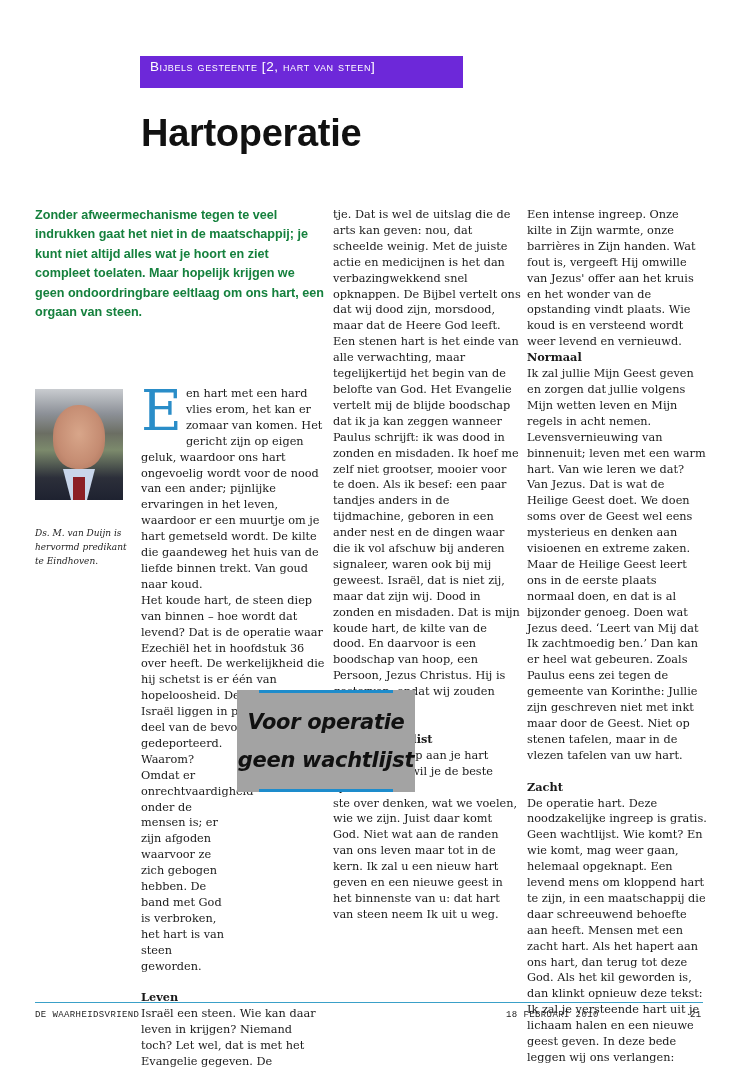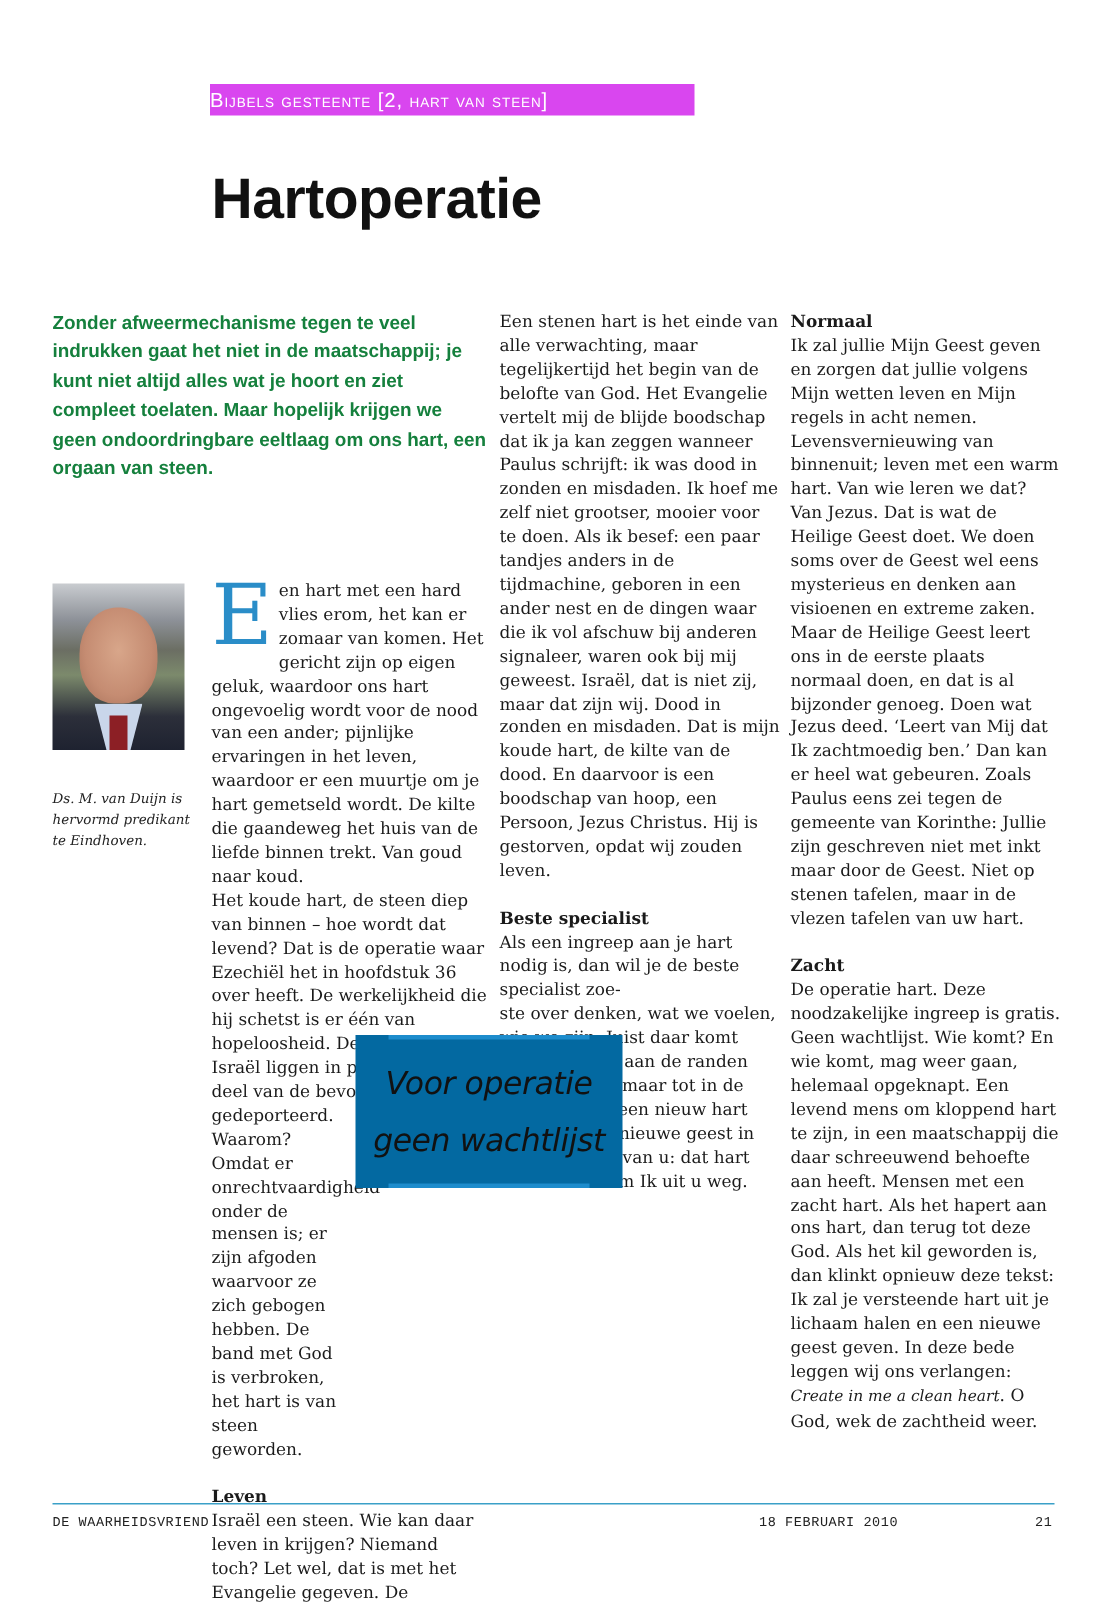--- a/index.html
+++ b/index.html
@@ -1,18 +1,18 @@
 <!DOCTYPE html>
 <html><head>
 <meta charset="utf-8">
 <style>
   html, body { margin: 0; padding: 0; background: #ffffff; }
   body { width: 738px; height: 1068px; position: relative; overflow: hidden; font-family: "DejaVu Serif", "Liberation Serif", serif; color: #1a1a1a; }
   .abs { position: absolute; }
-  .header-bar { left: 140px; top: 56px; width: 323px; height: 21px; background: #d946ef; color: #fff; font-family: "Liberation Sans", sans-serif; font-size: 13.5px; letter-spacing: 0.6px; font-variant: small-caps; line-height: 21px; padding-left: 0; box-sizing: border-box; }
+  .header-bar { left: 140px; top: 56px; width: 323px; height: 32px; background: #6d28d9; color: #fff; font-family: "Liberation Sans", sans-serif; font-size: 13.5px; letter-spacing: 0.6px; font-variant: small-caps; line-height: 21px; padding-left: 10px; box-sizing: border-box; }
   .title { left: 141px; top: 112px; font-family: "Liberation Sans", sans-serif; font-weight: bold; font-size: 38px; color: #111; letter-spacing: -0.3px; }
   .intro { left: 35px; top: 206px; width: 290px; font-family: "Liberation Sans", sans-serif; font-weight: bold; font-size: 12.6px; line-height: 19.4px; color: #15803d; }
   .photo { left: 35px; top: 389px; width: 88px; height: 111px; background: linear-gradient(180deg, #c9ccd0 0%, #8d9198 22%, #6b6e63 40%, #7c8a6c 55%, #2c2f3a 80%, #1e2230 100%); overflow: hidden; }
   .photo .face { position: absolute; left: 18px; top: 16px; width: 52px; height: 64px; border-radius: 48% 48% 44% 44%; background: radial-gradient(ellipse at 50% 45%, #d8a68a 0%, #c58c72 60%, #a56f58 100%); }
   .photo .shirt { position: absolute; left: 28px; top: 80px; width: 32px; height: 31px; background: #c9d6ea; clip-path: polygon(0 0, 100% 0, 75% 100%, 25% 100%); }
   .photo .tie { position: absolute; left: 38px; top: 88px; width: 12px; height: 23px; background: #8c1f25; }
   .caption { left: 35px; top: 527px; width: 95px; font-family: "DejaVu Serif", serif; font-style: italic; font-size: 9px; line-height: 13.8px; color: #222; }
   .col { font-size: 11.3px; line-height: 15.9px; color: #1a1a1a; }
   .col p { margin: 0; }
   .col .sub { font-weight: bold; }
@@ -56,37 +56,39 @@
 <div class="abs col col1">
   <p><span class="dropcap">E</span><span>en hart met een hard vlies erom, het kan er zomaar van komen. Het gericht zijn op eigen geluk, waardoor ons hart ongevoelig wordt voor de nood van een ander; pijnlijke ervaringen in het leven, waardoor er een muurtje om je hart gemetseld wordt. De kilte die gaandeweg het huis van de liefde binnen trekt. Van goud naar koud.</span></p>
   <p>Het koude hart, de steen diep van binnen – hoe wordt dat levend? Dat is de operatie waar Ezechiël het in hoofdstuk 36 over heeft. De werkelijkheid die hij schetst is er één van hopeloosheid. De steden van Israël liggen in puin, een groot deel van de bevolking is gedeporteerd.</p>
   <p class="narrow">Waarom? Omdat er onrechtvaardigheid onder de mensen is; er zijn afgoden waarvoor ze zich gebogen hebben. De band met God is verbroken, het hart is van steen geworden.</p>
   <div class="gap"></div>
   <p class="sub">Leven</p>
   <p>Israël een steen. Wie kan daar leven in krijgen? Niemand toch? Let wel, dat is met het Evangelie gegeven. De boodschap van God is niet een verhaal van de oef en op het nipper-</p>
 </div>
 
 <div class="abs col col2">
+  <p>tje. Dat is wel de uitslag die de arts kan geven: nou, dat scheelde weinig. Met de juiste actie en medicijnen is het dan verbazingwekkend snel opknappen. De Bijbel vertelt ons dat wij dood zijn, morsdood, maar dat de Heere God leeft.</p>
   <p>Een stenen hart is het einde van alle verwachting, maar tegelijkertijd het begin van de belofte van God. Het Evangelie vertelt mij de blijde boodschap dat ik ja kan zeggen wanneer Paulus schrijft: ik was dood in zonden en misdaden. Ik hoef me zelf niet grootser, mooier voor te doen. Als ik besef: een paar tandjes anders in de tijdmachine, geboren in een ander nest en de dingen waar die ik vol afschuw bij anderen signaleer, waren ook bij mij geweest. Israël, dat is niet zij, maar dat zijn wij. Dood in zonden en misdaden. Dat is mijn koude hart, de kilte van de dood. En daarvoor is een boodschap van hoop, een Persoon, Jezus Christus. Hij is gestorven, opdat wij zouden leven.</p>
   <div class="gap"></div>
   <p class="sub">Beste specialist</p>
   <p>Als een ingreep aan je hart nodig is, dan wil je de beste specialist zoe-</p>
   <p>ste over denken, wat we voelen, wie we zijn. Juist daar komt God. Niet wat aan de randen van ons leven maar tot in de kern. Ik zal u een nieuw hart geven en een nieuwe geest in het binnenste van u: dat hart van steen neem Ik uit u weg.</p>
 </div>
 
 <div class="abs col col3">
+  <p>Een intense ingreep. Onze kilte in Zijn warmte, onze barrières in Zijn handen. Wat fout is, vergeeft Hij omwille van Jezus' offer aan het kruis en het wonder van de opstanding vindt plaats. Wie koud is en versteend wordt weer levend en vernieuwd.</p>
   <p class="sub">Normaal</p>
   <p>Ik zal jullie Mijn Geest geven en zorgen dat jullie volgens Mijn wetten leven en Mijn regels in acht nemen. Levensvernieuwing van binnenuit; leven met een warm hart. Van wie leren we dat? Van Jezus. Dat is wat de Heilige Geest doet. We doen soms over de Geest wel eens mysterieus en denken aan visioenen en extreme zaken. Maar de Heilige Geest leert ons in de eerste plaats normaal doen, en dat is al bijzonder genoeg. Doen wat Jezus deed. ‘Leert van Mij dat Ik zachtmoedig ben.’ Dan kan er heel wat gebeuren. Zoals Paulus eens zei tegen de gemeente van Korinthe: Jullie zijn geschreven niet met inkt maar door de Geest. Niet op stenen tafelen, maar in de vlezen tafelen van uw hart.</p>
   <div class="gap"></div>
   <p class="sub">Zacht</p>
   <p><span>De operatie hart. Deze noodzakelijke ingreep is gratis. Geen wachtlijst. Wie komt? En wie komt, mag weer gaan, helemaal opgeknapt. Een levend mens om kloppend hart te zijn, in een maatschappij die daar schreeuwend behoefte aan heeft. Mensen met een zacht hart. Als het hapert aan ons hart, dan terug tot deze God. Als het kil geworden is, dan klinkt opnieuw deze tekst: Ik zal je versteende hart uit je lichaam halen en een nieuwe geest geven. In deze bede leggen wij ons verlangen: </span><span class="em">Create in me a clean heart</span><span>. O God, wek de zachtheid weer.</span></p>
 
 </div>
 
-<div class="abs quote" style="background:#0369a1;">
+<div class="abs quote" style="background:#a3a3a3;font-weight:bold;">
   <div class="quote-rule"></div>
   <div class="text">
     <div>Voor operatie</div>
     <div>geen wachtlijst</div>
   </div>
   <div class="quote-rule"></div>
 </div>
 
 <div class="abs footer-rule"></div>
 <div class="abs footer footer-left">DE WAARHEIDSVRIEND</div>

